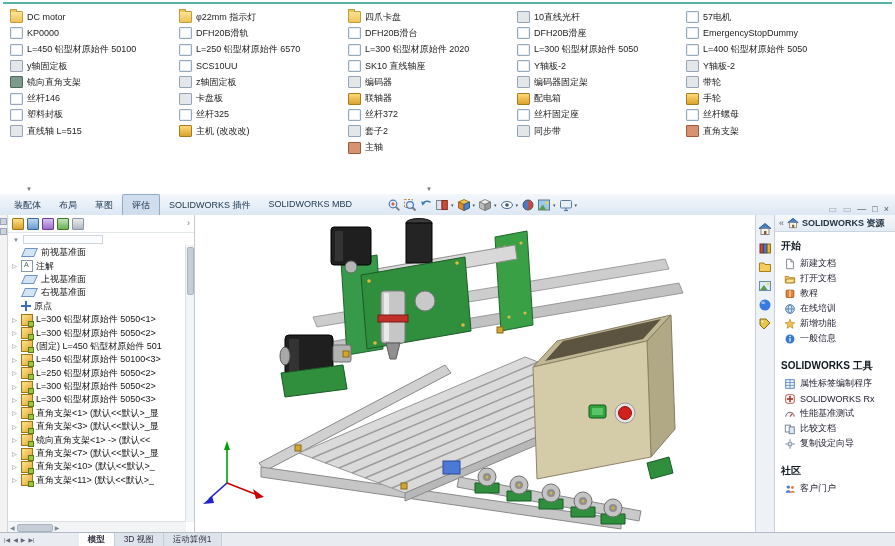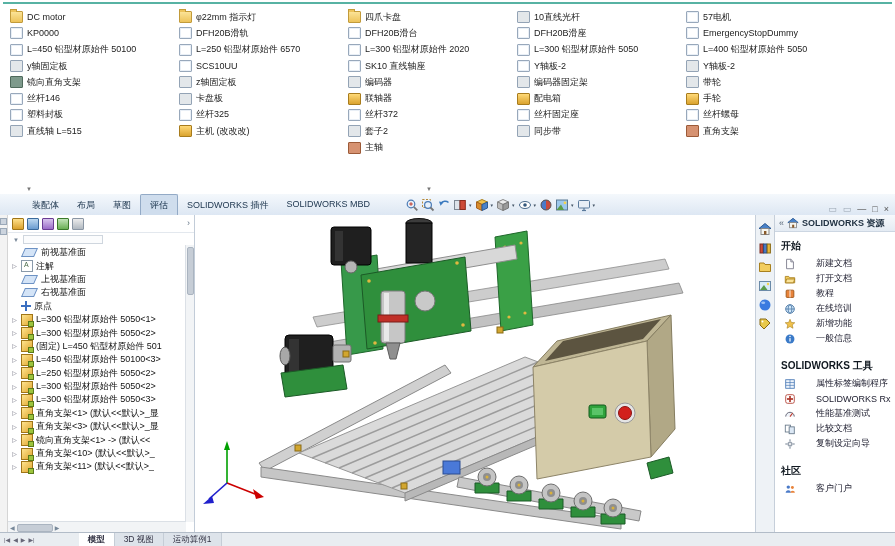--- a/index.html
+++ b/index.html
@@ -22,21 +22,21 @@
 
   
   .sw{position:absolute;top:185px;left:0;width:895px;height:361px;background:#fff;}
   .sliver{position:absolute;top:0;left:0;right:0;height:9px;background:#fff;}
   .sliver .caret{position:absolute;top:1px;font-size:6px;color:#777;line-height:1;}
   .c1{left:26px}.c2{left:426px}
 
   .cmdbar{position:absolute;top:9px;left:0;right:0;height:21px;
           background:linear-gradient(#f4f8fc,#dde7f3);border-bottom:1px solid #a9bcd4;
           display:flex;align-items:stretch;}
-  .rtabs{display:flex;align-items:stretch;padding-left:23px;}
+  .rtabs{display:flex;align-items:stretch;padding-left:5px;}
   .rtab{font-size:9px;color:#223a52;padding:5px 9px 0;white-space:nowrap;}
   .rtab.active{background:#cfdded;border:1px solid #93aac6;border-bottom:none;border-radius:2px 2px 0 0;color:#102a44;padding-top:4px;}
   .hud{display:flex;align-items:center;gap:2px;margin-left:26px;}
   .hudi{width:14px;height:14px;display:inline-flex;}
   .hudi svg{width:14px;height:14px;}
   .hud .caret{font-size:5px;color:#456;margin-right:1px;}
   .winctl{position:absolute;right:6px;top:11px;display:flex;gap:6px;align-items:center;}
   .wbtn{font-size:9px;color:#555;line-height:1;}
   .wbtn.pale{color:#9aa6b2;}
 
@@ -82,21 +82,21 @@
   .tpi svg{width:14px;height:14px;}
 
   .tp{width:120px;background:#fff;border-left:1px solid #c6cfda;overflow:hidden;}
   .tp-head{height:16px;background:linear-gradient(#f6f9fc,#e4ebf3);border-bottom:1px solid #ccd6e2;
            display:flex;align-items:center;gap:3px;padding:0 4px;font-size:9px;font-weight:bold;color:#234;white-space:nowrap;overflow:hidden;}
   .tp-head .chev{color:#567;font-size:9px;font-weight:normal;}
   .tp-head .hicon{width:12px;height:12px;flex:0 0 auto;}
   .tp-head .hicon svg{width:12px;height:12px;}
   .tp-sec{padding:4px 0 6px;}
   .tp-title{font-size:10px;font-weight:bold;color:#101820;padding:3px 6px;}
-  .tp-item{height:15px;display:flex;align-items:center;gap:20px;padding:0 9px;font-size:9px;color:#223;white-space:nowrap;overflow:hidden;}
+  .tp-item{height:15px;display:flex;align-items:center;gap:4px;padding:0 9px;font-size:9px;color:#223;white-space:nowrap;overflow:hidden;}
   .tp-ic{width:12px;height:12px;flex:0 0 auto;}
   .tp-ic svg{width:12px;height:12px;}
 
   .bbar{position:absolute;left:0;right:0;bottom:0;height:13px;background:#e9edf1;border-top:1px solid #b2bcc8;
         display:flex;align-items:stretch;font-size:8.5px;color:#334;}
   .bnav{display:flex;align-items:center;gap:3px;padding:0 4px;}
   .bnav span{font-size:6px;color:#667;line-height:1;}
   .btab{display:flex;align-items:center;padding:0 9px;border-right:1px solid #c5cdd6;background:#dde3ea;white-space:nowrap;}
   .btab.active{background:#fff;font-weight:bold;}
 </style>
@@ -470,20 +470,25 @@
             </div>
             <div class="trow">
               <span class="arrow">▷</span>
               <span class="ti ti-comp"></span>
               <span class="tlabel">直角支架&lt;3&gt; (默认&lt;&lt;默认&gt;_显</span>
             </div>
             <div class="trow">
               <span class="arrow">▷</span>
               <span class="ti ti-comp"></span>
               <span class="tlabel">镜向直角支架&lt;1&gt; -&gt; (默认&lt;&lt;</span>
+            </div>
+            <div class="trow">
+              <span class="arrow">▷</span>
+              <span class="ti ti-comp"></span>
+              <span class="tlabel">直角支架&lt;7&gt; (默认&lt;&lt;默认&gt;_显</span>
             </div>
             <div class="trow">
               <span class="arrow">▷</span>
               <span class="ti ti-comp"></span>
               <span class="tlabel">直角支架&lt;10&gt; (默认&lt;&lt;默认&gt;_</span>
             </div>
             <div class="trow">
               <span class="arrow">▷</span>
               <span class="ti ti-comp"></span>
               <span class="tlabel">直角支架&lt;11&gt; (默认&lt;&lt;默认&gt;_</span>

